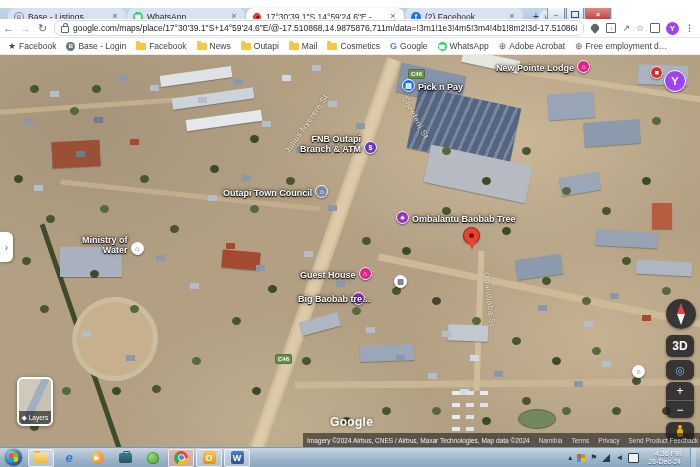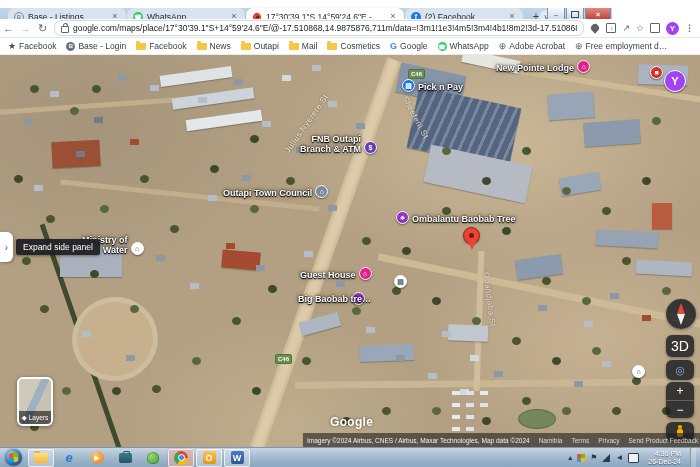--- a/index.html
+++ b/index.html
@@ -299,31 +299,30 @@
       <span class="poi-icon pc-pink">⌂</span>
     </div>
     <span class="poi-icon pc-white" style="position:absolute;left:394px;top:220px;">▤</span>
     <span class="poi-icon pc-purple" style="position:absolute;left:352px;top:237px;">▪</span>
     <span class="poi-icon pc-white" style="position:absolute;left:632px;top:310px;">⌂</span>
     <div class="poi" style="left:298px;top:239px;">
       <span class="poi-label">Big Baobab tre…</span>
     </div>
 
     <div class="sidetab">›</div>
-    <div class="tooltip">Expand side panel</div>
 
     <div class="layers">
       <div class="layers-strip">
         <span>◆</span>
         <span>Layers</span>
       </div>
     </div>
 
     <div class="compass"></div>
-    <div class="mbtn" style="top:280px;height:22px;font-size:14px;font-weight:normal;">3D</div>
+    <div class="mbtn" style="top:280px;height:22px;font-size:12px;font-weight:bold;">3D</div>
     <div class="mbtn" style="top:305px;height:20px;font-size:11px;color:#8ab4f8;">◎</div>
     <div class="mbtn" style="top:327px;height:18px;font-size:12px;border-radius:6px 6px 0 0;">+</div>
     <div class="mbtn" style="top:345px;height:18px;font-size:12px;border-radius:0 0 6px 6px;border-top:1px solid #5f6368;">−</div>
     <div class="mbtn" style="top:367px;height:19px;">
         <span class="peg"></span>
       </div>
 
     <div class="watermark">Google</div>
     <div class="attrbar">
       <span class="attr-txt">Imagery ©2024 Airbus, CNES / Airbus, Maxar Technologies, Map data ©2024</span>

